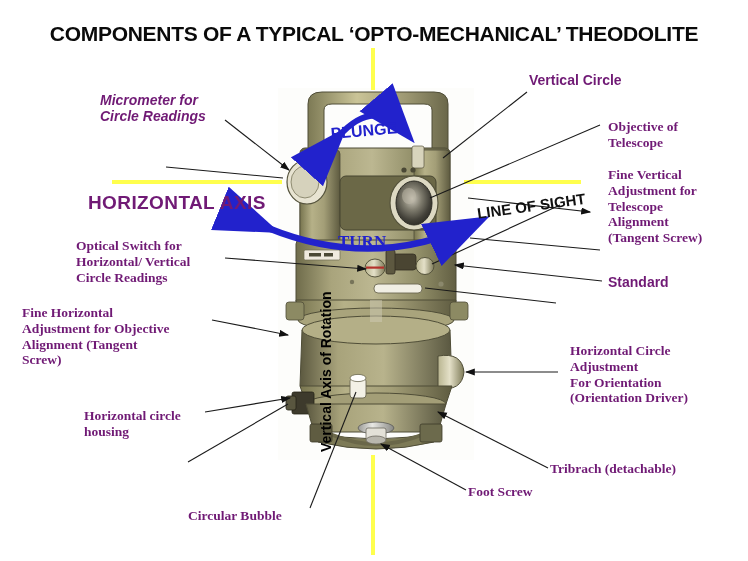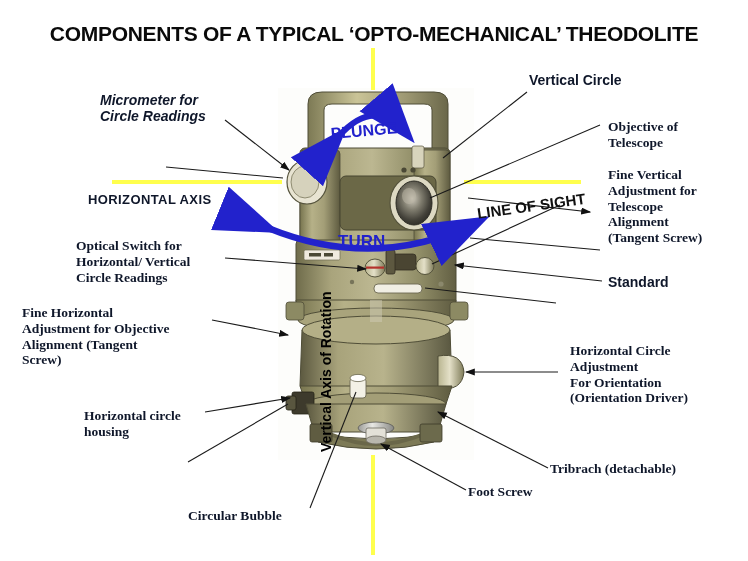--- a/index.html
+++ b/index.html
@@ -23,28 +23,28 @@
     text-align: center;
     font-family: "Liberation Sans", sans-serif;
     font-weight: bold;
     font-size: 21px;
     letter-spacing: -0.3px;
     color: #0a0a0a;
     white-space: nowrap;
   }
   .lbl {
     position: absolute;
-    color: #0f172a;
+    color: #701a75;
     font-weight: bold;
     line-height: 1.17;
     white-space: pre-line;
   }
   .serif { font-family: "Liberation Serif", serif; font-size: 13.5px; }
   .sans  { font-family: "Liberation Sans", sans-serif; font-size: 14px; }
-  .sans-ax { font-family: "Liberation Sans", sans-serif; font-size: 13px; letter-spacing: 0.4px; }
+  .sans-ax { font-family: "Liberation Sans", sans-serif; font-size: 19px; letter-spacing: 0.4px; }
   #svg-layer, #photo-layer, #yellow-layer {
     position: absolute;
     left: 0; top: 0;
     width: 748px; height: 561px;
   }
   #photo-layer { pointer-events: none; }
   .ylw {
     position: absolute;
     background: #ffff4d;
   }
@@ -82,21 +82,21 @@
     font-family: "Liberation Sans", sans-serif;
     font-weight: bold;
     font-size: 16px;
     color: #2222cc;
     white-space: nowrap;
   }
   #turn-text {
     position: absolute;
     left: 338px;
     top: 232px;
-    font-family: Liberation Sans, sans-serif;
+    font-family: Liberation Serif, serif;
     font-weight: bold;
     font-size: 17px;
     color: #2222cc;
     white-space: nowrap;
   }
 </style>
 </head>
 <body>
 
 <div id="stage">

